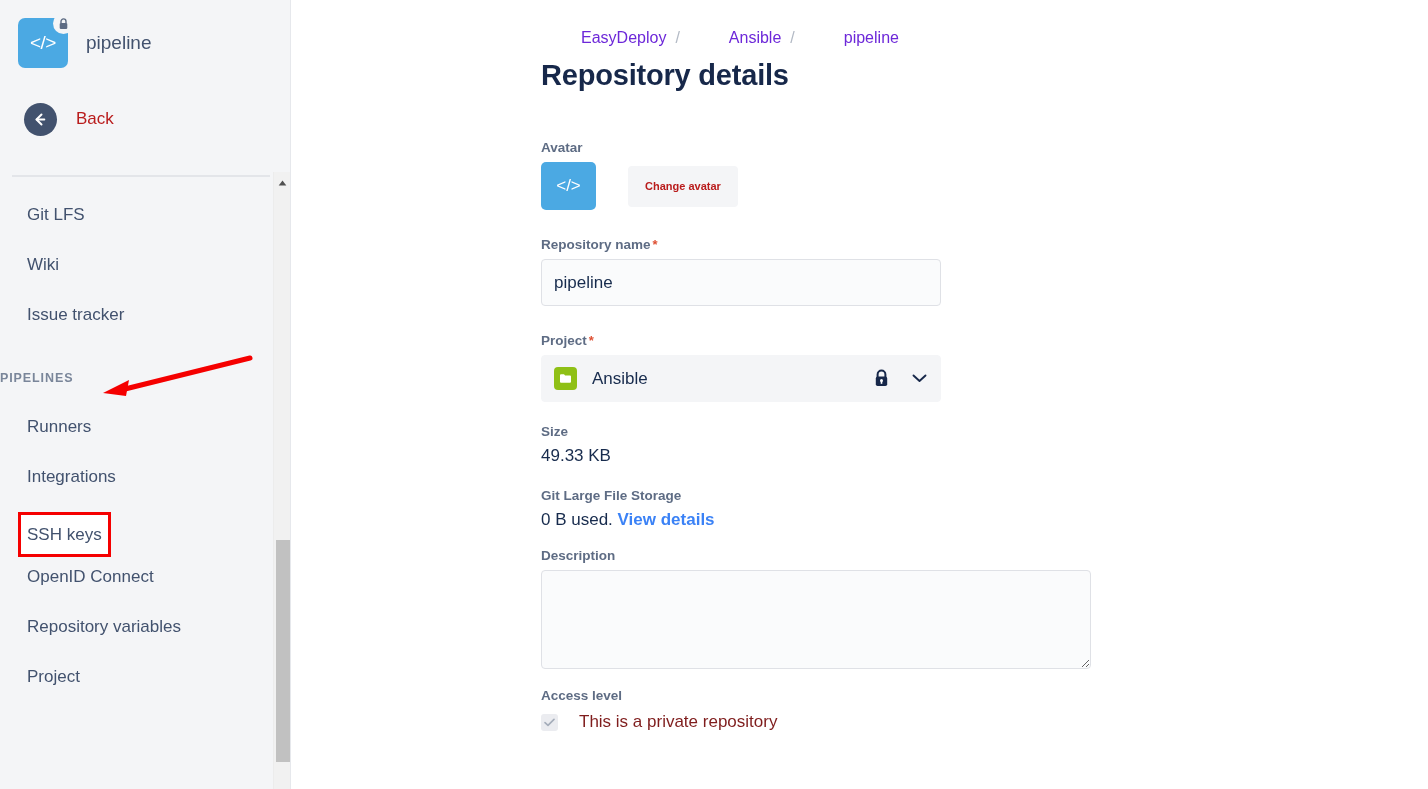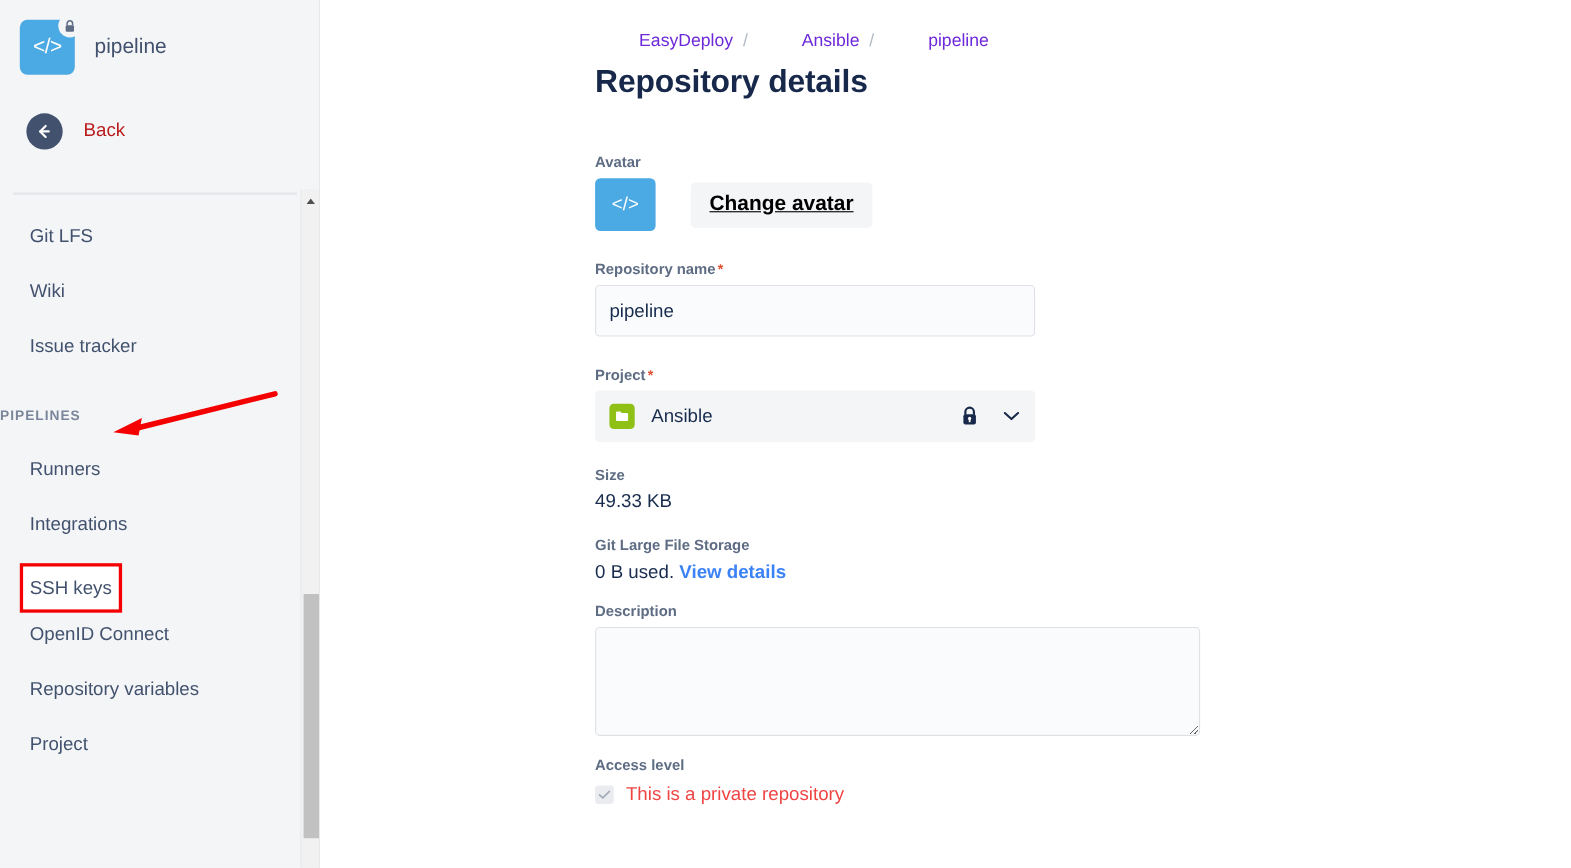--- a/index.html
+++ b/index.html
@@ -228,26 +228,25 @@
     font-size: 17px;
     flex: 0 0 auto;
   }
   .change-avatar {
     margin-left: 32px;
     height: 41px;
     padding: 0 17px;
     background: #f4f5f7;
     border: none;
     border-radius: 4px;
-    font-size: 19px;
-    color: #000000;
+    font-size: 11px;
+    color: #b91c1c;
     font-weight: bold;
     cursor: pointer;
     font-family: "Liberation Sans", sans-serif;
-    text-decoration: underline;
   }
 
   .field-group { margin-top: 27px; }
 
   .text-input {
     width: 400px;
     height: 47px;
     border: 1px solid #dfe1e6;
     border-radius: 4px;
     background: #fafbfc;
@@ -317,23 +316,23 @@
     margin-top: 9px;
   }
   .checkbox-disabled {
     width: 17px; height: 17px;
     border-radius: 3px;
     background: #ebecf0;
     display: flex; align-items: center; justify-content: center;
     flex: 0 0 auto;
   }
   .check-label {
-    margin-left: 11px;
-    font-size: 17px;
-    color: #ef4444;
+    margin-left: 21px;
+    font-size: 17px;
+    color: #7f1d1d;
   }
 
   
   .anno-arrow {
     position: absolute;
     left: 95px; top: 352px;
     width: 160px; height: 50px;
     pointer-events: none;
     z-index: 50;
   }

